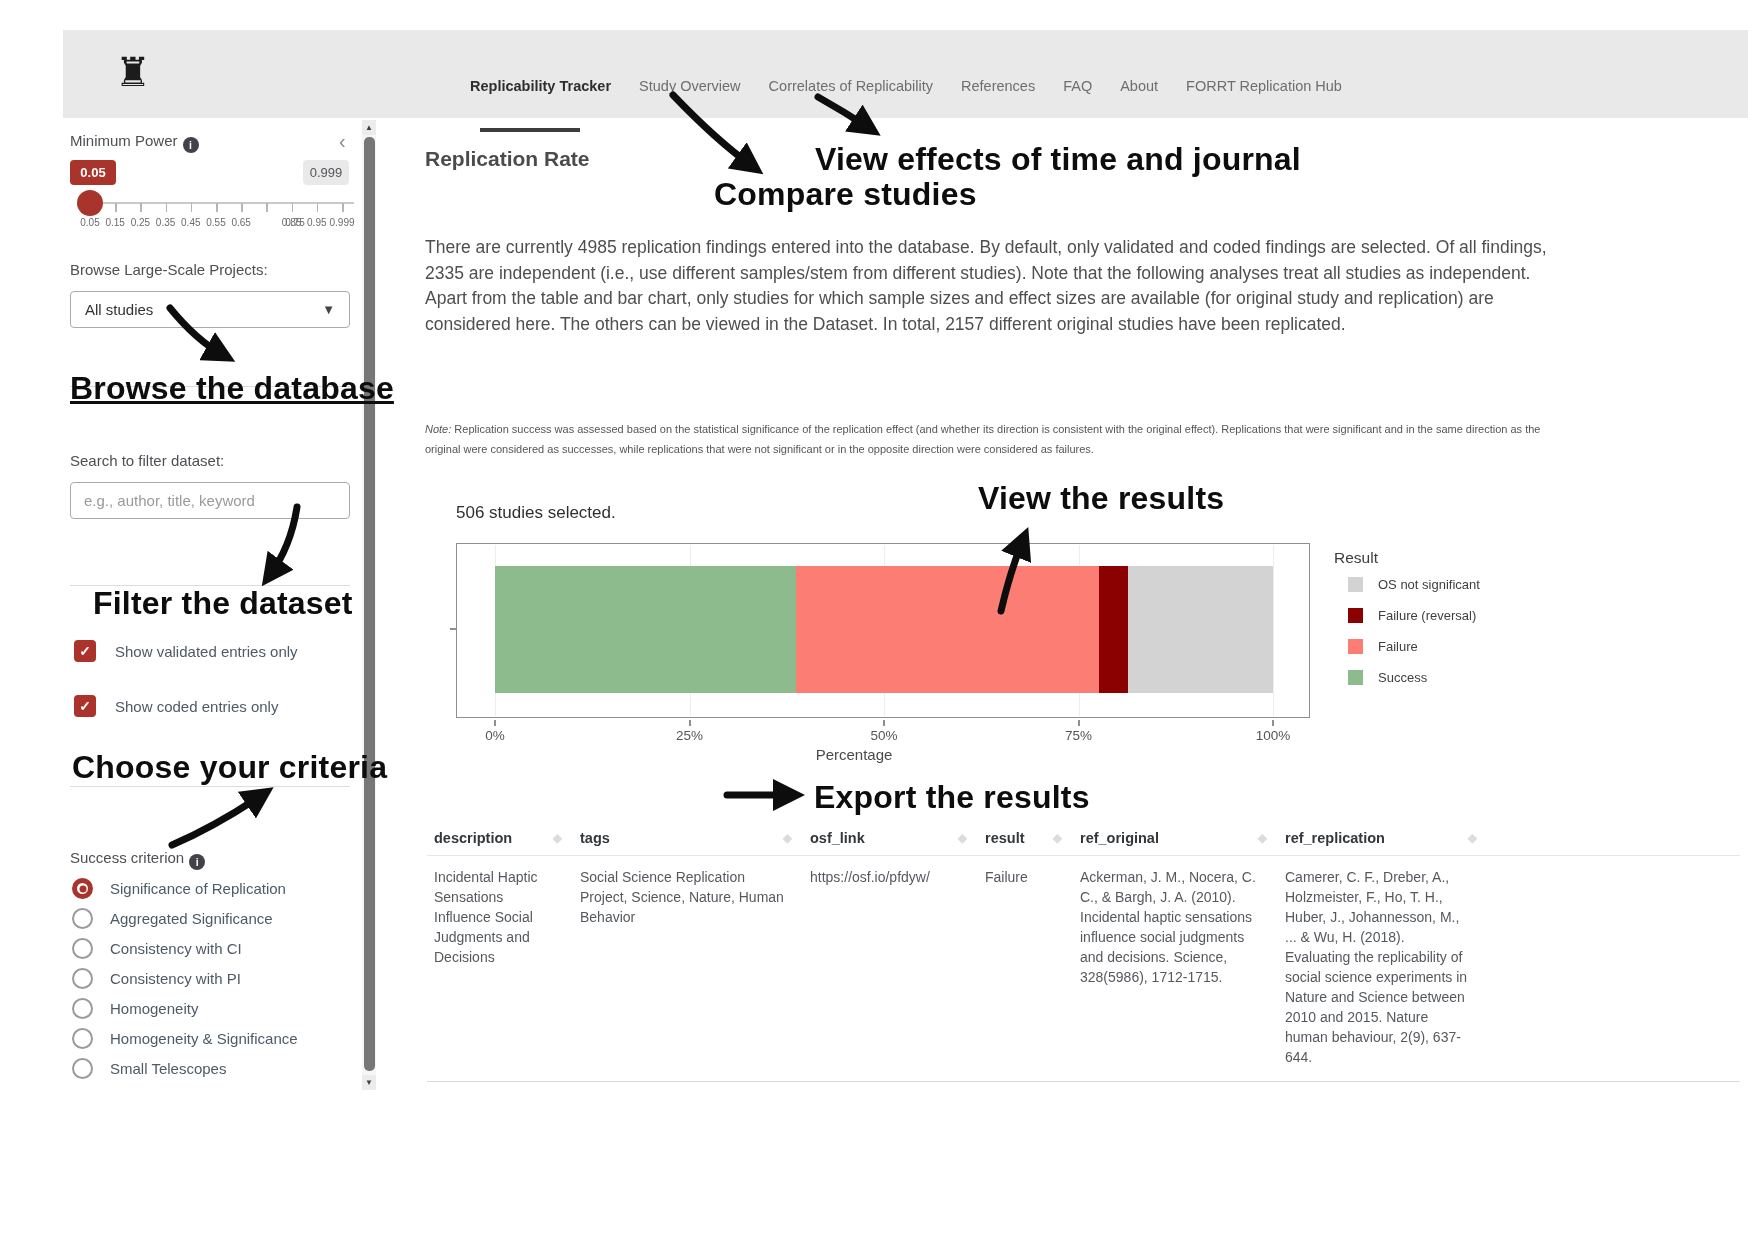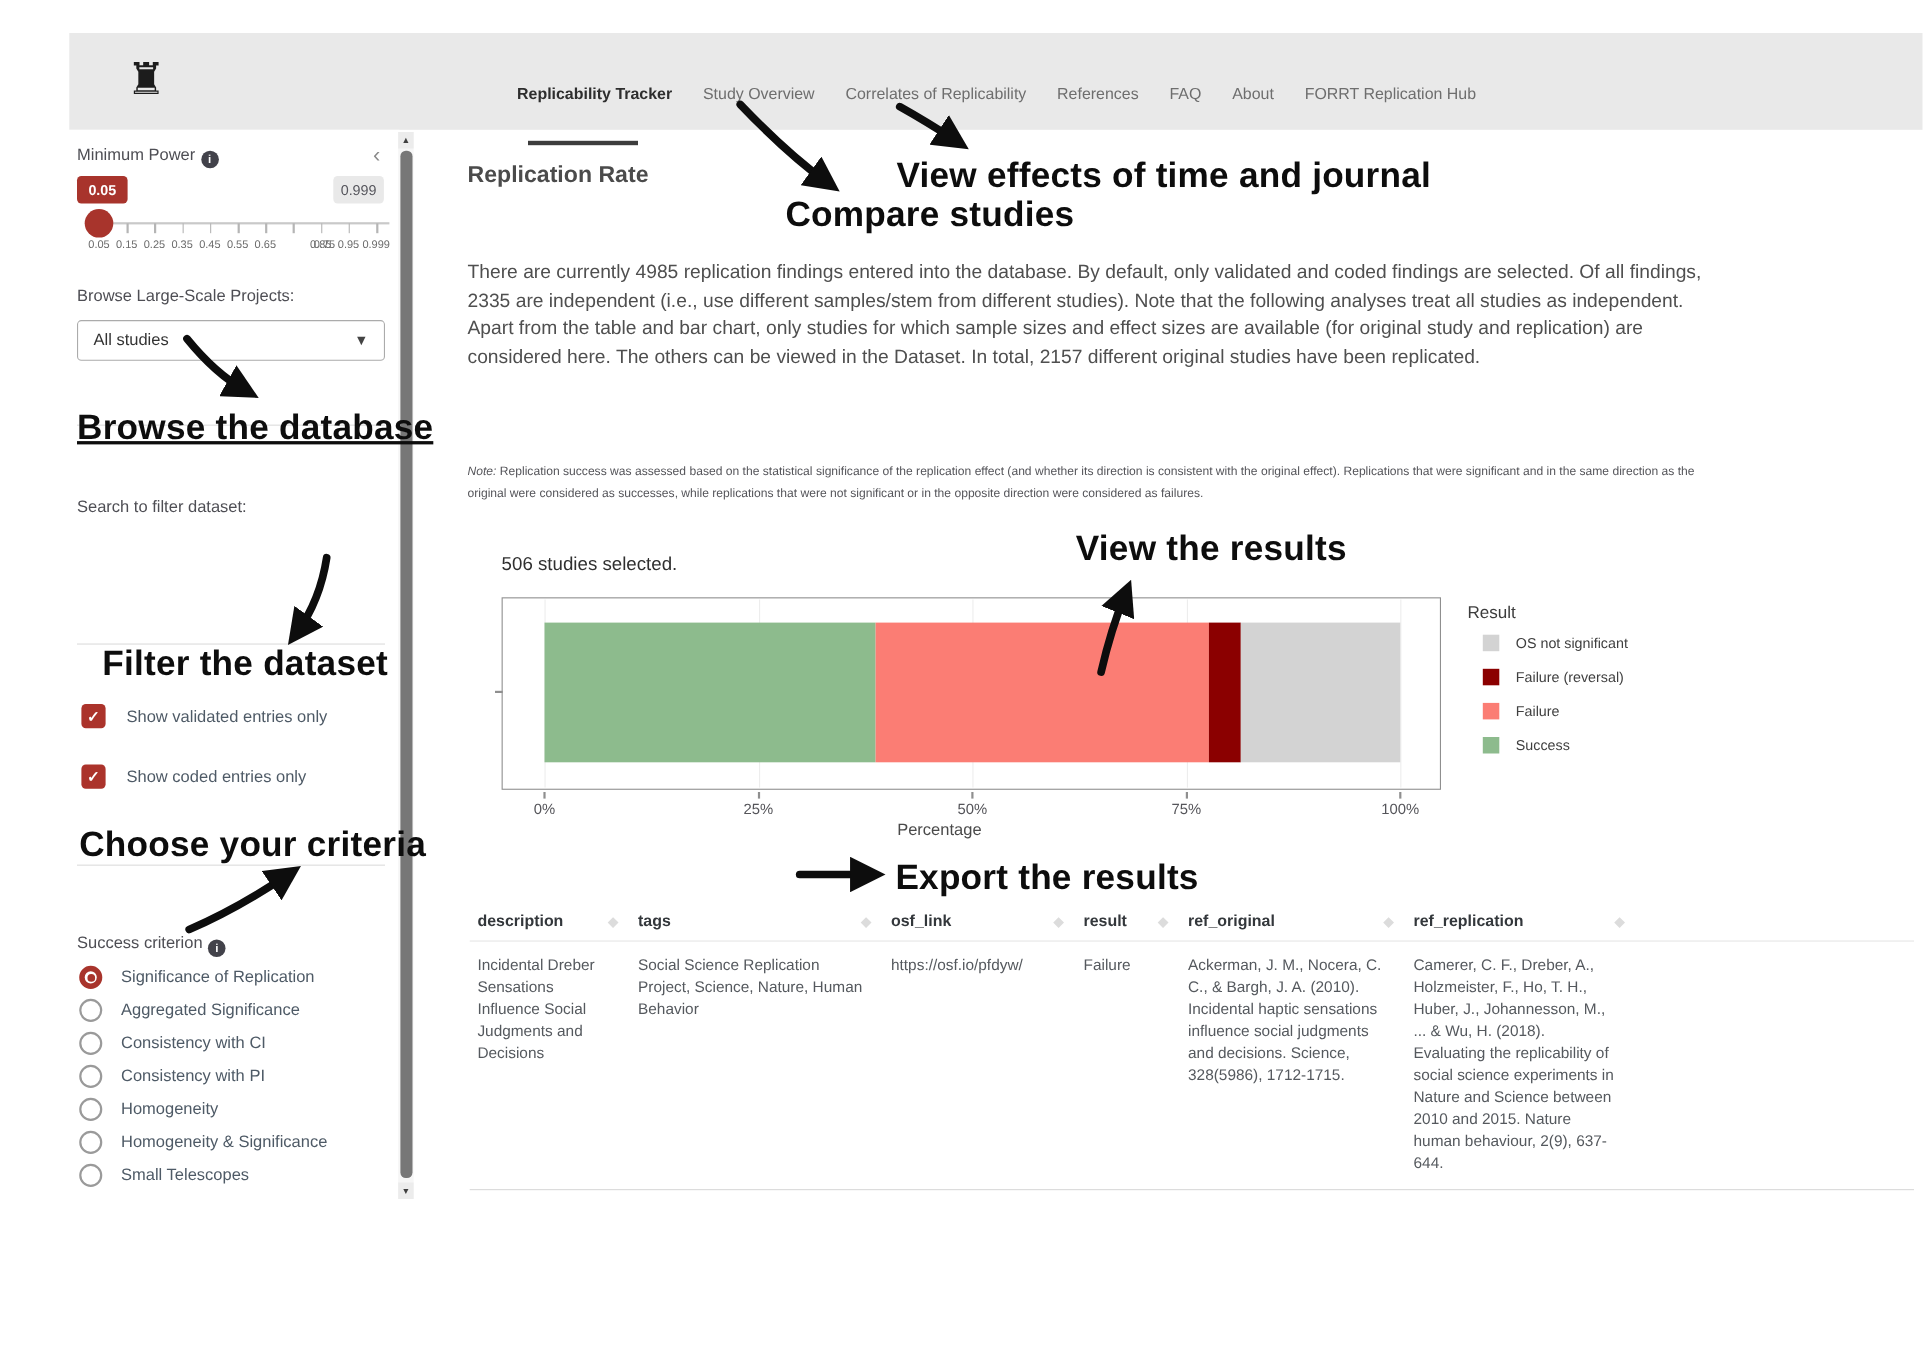--- a/index.html
+++ b/index.html
@@ -165,20 +165,21 @@
     </div>
 
     <div class="sb-label browse-label">Browse Large-Scale Projects:</div>
     <div class="dropdown">
       <span class="dd-value">All studies</span>
       <span class="dd-caret">▼</span>
     </div>
     <hr class="sb-hr hr1">
 
     <div class="sb-label search-label">Search to filter dataset:</div>
+    <input class="search-input" type="text" placeholder="e.g., author, title, keyword" style="">
     <hr class="sb-hr hr2">
 
     <div class="checkbox-row cb1">
       <span class="checkbox-box">✓</span>
       <span class="checkbox-label">Show validated entries only</span>
     </div>
     <div class="checkbox-row cb2">
       <span class="checkbox-box">✓</span>
       <span class="checkbox-label">Show coded entries only</span>
     </div>
@@ -299,21 +300,21 @@
       <div class="t-hcell c4">
           <span>ref_original</span>
           <span class="sort-icon">◆</span>
         </div>
       <div class="t-hcell c5">
           <span>ref_replication</span>
           <span class="sort-icon">◆</span>
         </div>
     </div>
     <div class="t-row">
-      <div class="t-cell c0">Incidental Dreber Sensations Influence Social Judgments and Decisions</div>
+      <div class="t-cell c0">Incidental Haptic Sensations Influence Social Judgments and Decisions</div>
       <div class="t-cell c1">Social Science Replication Project, Science, Nature, Human Behavior</div>
       <div class="t-cell c2">https://osf.io/pfdyw/</div>
       <div class="t-cell c3">Failure</div>
       <div class="t-cell c4">Ackerman, J. M., Nocera, C. C., &amp; Bargh, J. A. (2010). Incidental haptic sensations influence social judgments and decisions. Science, 328(5986), 1712-1715.</div>
       <div class="t-cell c5">Camerer, C. F., Dreber, A., Holzmeister, F., Ho, T. H., Huber, J., Johannesson, M., ... &amp; Wu, H. (2018). Evaluating the replicability of social science experiments in Nature and Science between 2010 and 2015. Nature human behaviour, 2(9), 637-644.</div>
     </div>
   </div>
 
   <div class="annotation ann-view-effects">View effects of time and journal</div>
   <div class="annotation ann-compare">Compare studies</div>

